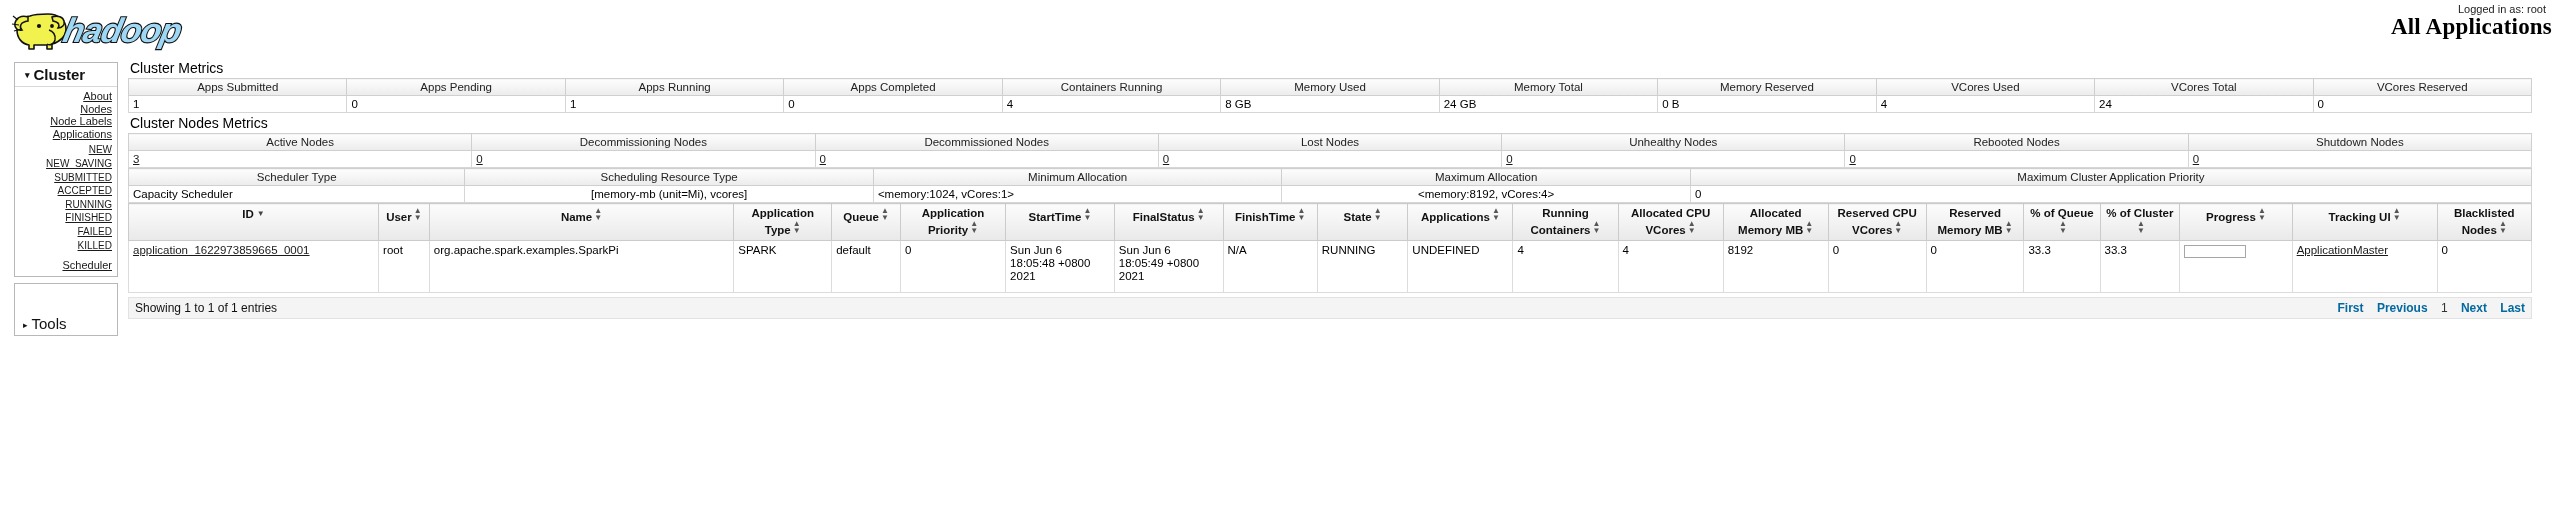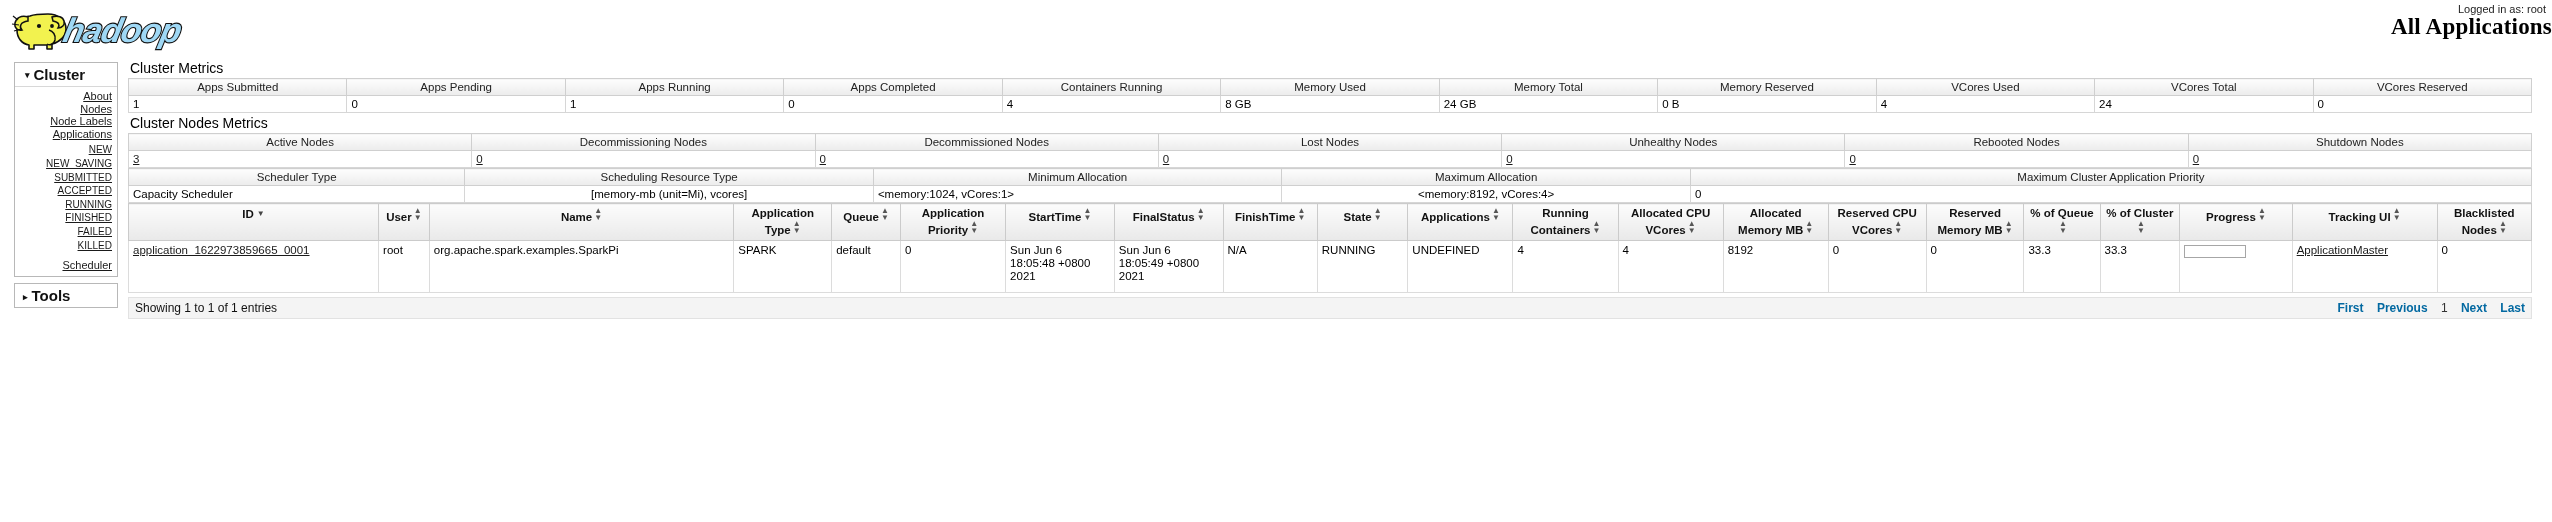--- a/index.html
+++ b/index.html
@@ -36,21 +36,21 @@
     padding:3px 4px 3px 10px; font-size:15px; font-weight:bold;
     border-bottom:1px solid #d8d8d8; position:relative; color:#111;
   }
   .nav-head .caret { font-size:9px; margin-right:4px; vertical-align:2px; }
   .nav-list { list-style:none; margin:0; padding:3px 0 4px 0; }
   .nav-list li { padding:0; line-height:12.6px; text-align:right; padding-right:5px; }
   .nav-list li a { font-size:11px; }
   .nav-sub li a { font-size:10px;padding-left:28px; }
   .nav-scheduler { margin-top:3px; }
   .tools-box { margin-top:6px; }
-  .tools-head { padding:3px 4px 3px 8px; font-size:15px; font-weight:bold; color:#111; }
+  .tools-head { padding:3px 4px 3px 8px; font-size:15px; font-weight:normal; color:#111;margin-top:28px; }
   .tools-head .caret { font-size:9px; margin-right:4px; vertical-align:1px; }
 
   
   .section-title { font-size:14px; margin:2px 0 2px 2px; color:#000; }
 
   
   table.metrics { border-collapse:collapse; width:100%; table-layout:fixed; }
   table.metrics th {
     background:linear-gradient(#fdfdfd,#ececec);
     border:1px solid #cfcfcf;

